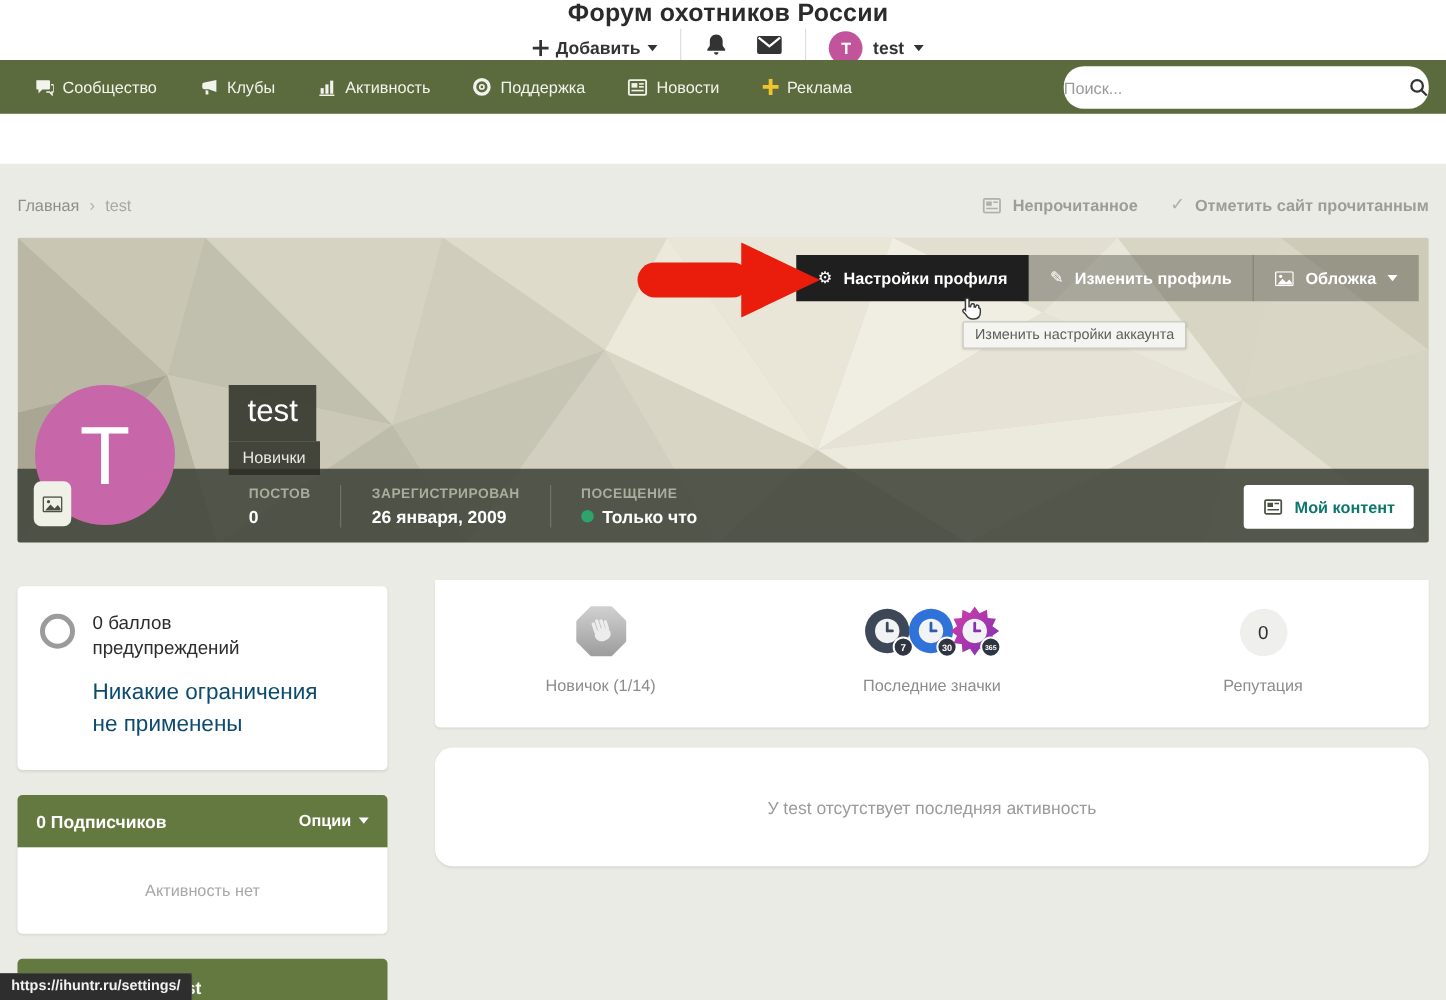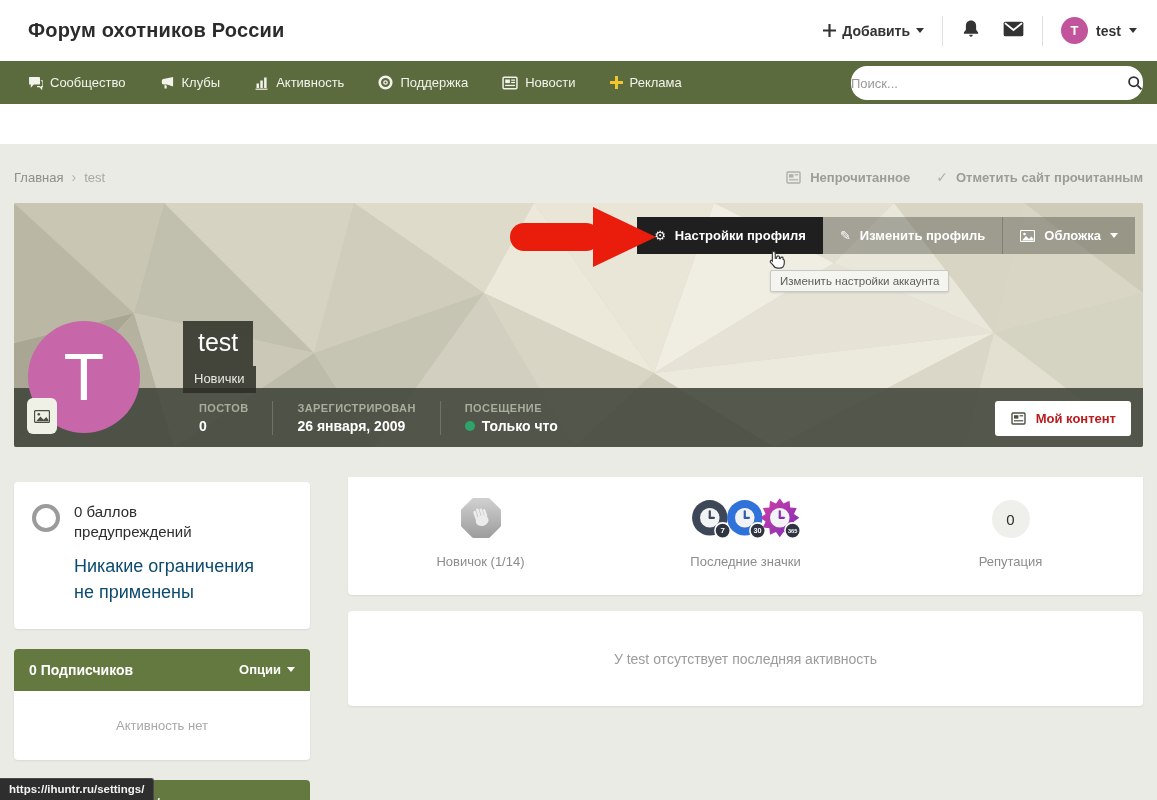--- a/index.html
+++ b/index.html
@@ -1,20 +1,20 @@
 <!DOCTYPE html>
 <html><head>
 <meta charset="utf-8">
 <style>
   * { margin:0; padding:0; box-sizing:border-box; }
   body { font-family:"Liberation Sans", sans-serif; }
   .page { position:relative; width:1157px; height:800px; background:#e9ebe4; overflow:hidden; }
 
   
-  .topbar { height:61px; background:#fff; display:flex; align-items:center; justify-content:space-between; padding:0 20px 0 28px; }
+  .topbar { height:48px; background:#fff; display:flex; align-items:center; justify-content:space-between; padding:0 20px 0 28px;flex-direction:column; }
   .site-title { font-size:20px; font-weight:700; color:#2b2b2b; letter-spacing:.2px; }
   .top-right { display:flex; align-items:center; gap:18px; }
   .add-btn { display:flex; align-items:center; gap:6px; font-size:14px; font-weight:700; color:#333; cursor:pointer; }
   .vdiv { width:1px; height:30px; background:#e0e0e0; }
   .icon-btns { display:flex; align-items:center; gap:22px; }
   .user-chip { display:flex; align-items:center; gap:8px; cursor:pointer; }
   .mini-avatar { width:27px; height:27px; border-radius:50%; background:#c2549c; color:#fff; font-size:13px; font-weight:700; display:flex; align-items:center; justify-content:center; }
   .user-chip .uname { font-size:14px; font-weight:700; color:#333; }
   .caret { display:inline-block; width:0; height:0; border-left:4px solid transparent; border-right:4px solid transparent; border-top:5px solid currentColor; }
 
@@ -62,21 +62,21 @@
   .group-label { display:table; background:rgba(43,46,37,.85); color:#e8e9e2; font-size:13px; padding:5px 11px 7px; }
 
   .stats-bar { position:absolute; left:0; right:0; bottom:0; height:59px; background:rgba(64,68,57,.88); display:flex; align-items:center; z-index:3; border-radius:0 0 2px 2px; }
   .stats { display:flex; align-items:center; margin-left:185px; }
   .stat { padding:0 24px; }
   .stat:first-child { padding-left:0; }
   .stat-div { width:1px; height:34px; background:rgba(255,255,255,.18); }
   .stat .lab { font-size:11px; font-weight:700; letter-spacing:.4px; color:#a9ad9d; margin-bottom:4px; }
   .stat .val { font-size:14px; font-weight:700; color:#fff; display:flex; align-items:center; gap:7px; }
   .dot-online { width:10px; height:10px; border-radius:50%; background:#2ea36c; display:inline-block; }
-  .my-content-btn { position:absolute; right:12px; bottom:11px; background:#fff; border-radius:3px; padding:10px 15px; display:flex; align-items:center; gap:9px; font-size:13px; font-weight:700; color:#b91c1c; cursor:pointer; z-index:4; }
+  .my-content-btn { position:absolute; right:12px; bottom:11px; background:#fff; border-radius:3px; padding:10px 15px; display:flex; align-items:center; gap:9px; font-size:13px; font-weight:700; color:#0f766e; cursor:pointer; z-index:4; }
 
   
   .columns { display:flex; gap:38px; margin-top:30px; align-items:flex-start; }
   .sidebar { width:296px; flex:0 0 296px; display:flex; flex-direction:column; }
   .main-col { flex:1; display:flex; flex-direction:column; }
 
   .card { background:#fff; border-radius:4px; box-shadow:0 1px 2px rgba(0,0,0,.08); }
   .card-head { background:#64793f; border-radius:4px 4px 0 0; color:#fff; font-size:14px; font-weight:700; padding:13px 15px; display:flex; align-items:center; justify-content:space-between; }
   .card-head .opt { font-size:13px; font-weight:700; display:flex; align-items:center; gap:6px; cursor:pointer; }
 
@@ -90,21 +90,21 @@
   .mt16 { margin-top:16px; }
 
   .ach-body { padding:18px 0 26px; display:flex; }
   .ach-col { flex:1; display:flex; flex-direction:column; align-items:center; justify-content:flex-end; }
   .ach-label { font-size:13px; color:#8c8c8c; margin-top:13px; }
   .badge-row { display:flex; align-items:center; }
   .badge-row svg { margin-left:-9px; }
   .badge-row svg:first-child { margin-left:0; }
   .rep-circle { width:38px; height:38px; border-radius:50%; background:#efefec; color:#2f2f2f; font-size:15px; font-weight:400; display:flex; align-items:center; justify-content:center; margin-bottom:3px; }
 
-  .activity-card { height:95px; display:flex; align-items:center; justify-content:center; color:#9b9b9b; font-size:14px; }
+  .activity-card { height:95px; display:flex; align-items:center; justify-content:center; color:#9b9b9b; font-size:14px;border-radius:14px; }
 
   .status-url { position:absolute; left:0; bottom:0; background:#2e2e2e; border:1px solid #4a4a4a; border-left:none; border-bottom:none; color:#f2f2f2; font-size:11.5px; font-weight:700; padding:4px 9px 5px; border-radius:0 3px 0 0; z-index:20; }
 </style>
 </head>
 <body>
 
 <div class="page">
 
   <div class="topbar">
     <div class="site-title">Форум охотников России</div>

